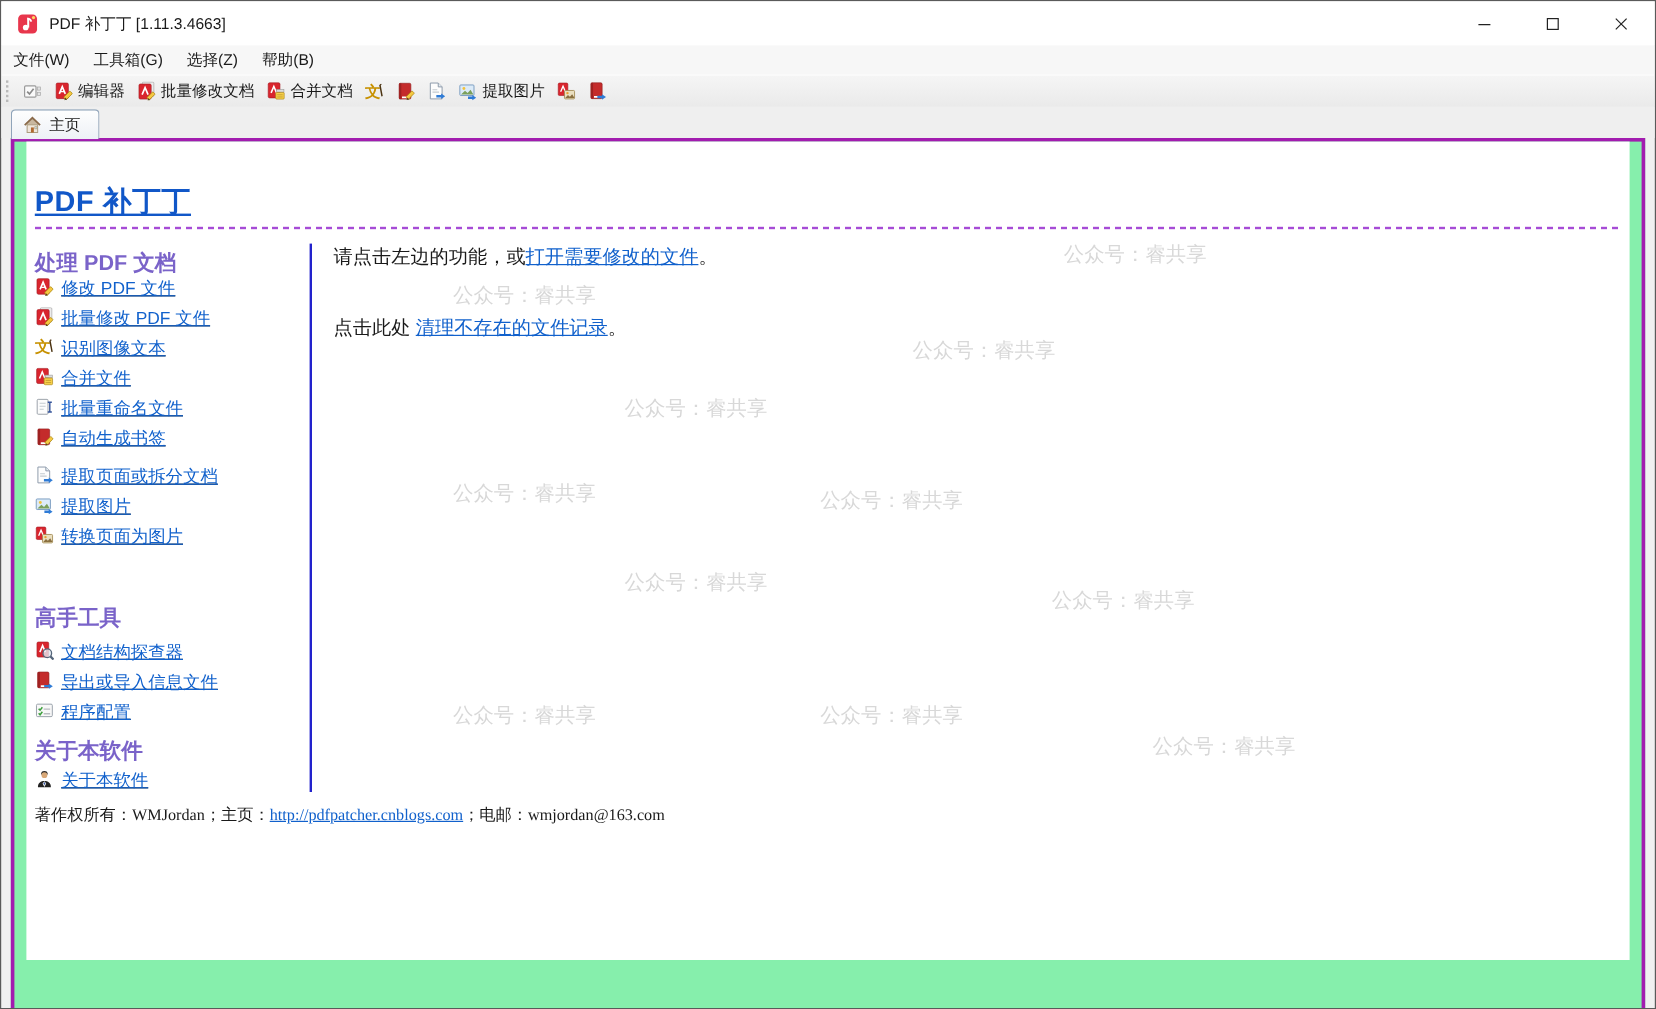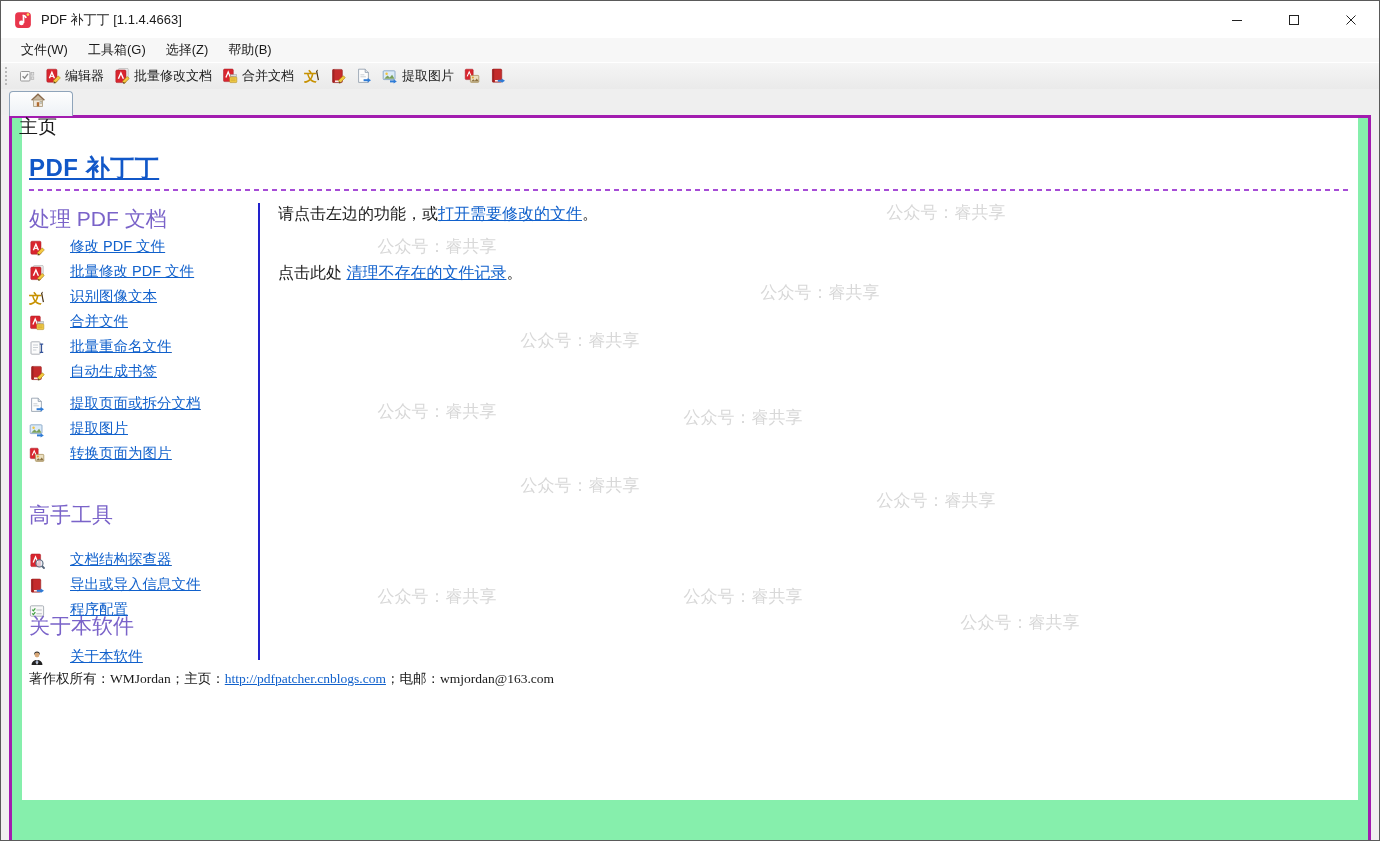--- a/index.html
+++ b/index.html
@@ -10,43 +10,43 @@
     font-family:"Liberation Sans","DejaVu Sans",sans-serif;
     color:#1A1A1A;overflow:hidden;
   }
   
   .titlebar{height:37px;background:#FFFFFF;display:flex;align-items:center;padding-left:13px;position:relative;}
   .titlebar .appicon{width:18px;height:18px;margin-right:9px;flex:0 0 auto;}
   .titlebar .title{font-size:13px;}
   .win-controls{position:absolute;right:0;top:0;height:37px;display:flex;}
   .win-btn{width:57px;height:37px;display:flex;align-items:center;justify-content:center;cursor:default;}
   
-  .menubar{height:24px;background:#F7F7F7;display:flex;align-items:flex-start;padding-left:10px;font-size:13px;}
+  .menubar{height:24px;background:#F7F7F7;display:flex;align-items:flex-start;padding-left:0;font-size:13px;}
   .menu-item{padding:3px 10px;}
   
   .toolbar{height:27px;background:linear-gradient(#F5F5F5,#EAEAEA);border-top:1px solid #FFFFFF;display:flex;align-items:center;padding-left:3px;font-size:13px;}
   .gripper{width:6px;height:18px;border-left:2px dotted #B9B9B9;margin:0 4px 0 1px;}
   .tb-btn{display:flex;align-items:center;gap:4px;padding:2px 4px;margin-right:2px;text-align:center;}
   .ic{width:16px;height:16px;flex:0 0 auto;display:block;}
   
   .tabstrip{height:26px;background:#EFEFEF;display:flex;align-items:flex-end;padding-left:8px;}
   .tab{height:25px;display:flex;align-items:center;gap:6px;padding:0 15px 0 9px;
     background:linear-gradient(#FEFEFE,#EDF1F6);
     border:1px solid #8FA4BA;border-bottom:none;border-radius:4px 4px 0 0;
-    font-size:19px;position:relative;z-index:3;margin-bottom:-1px;flex-direction:column;}
+    font-size:13px;position:relative;z-index:3;margin-bottom:-1px;}
   
   .panel{margin:0 8px;height:760px;border:3px solid #a21caf;background:#86efac;position:relative;z-index:2;}
   .content{margin:0 10px;height:682px;background:#FFFFFF;position:relative;overflow:hidden;font-size:14px;}
   .page-title{position:absolute;left:7px;top:34px;font-size:24px;font-weight:bold;color:#1157C8;text-decoration:underline;letter-spacing:.5px;}
   .dashline{position:absolute;left:7px;top:71px;right:8px;height:2px;
     background:repeating-linear-gradient(90deg,#A64CD6 0 5px,transparent 5px 9px);}
   
   .nav-section{position:absolute;left:7px;width:228px;}
-  .nav-header{height:25px;display:flex;align-items:center;font-size:21px;font-weight:normal;color:#7A63C9;}
-  .nav-item{height:25px;display:flex;align-items:flex-end;gap:25px;text-decoration:underline;}
+  .nav-header{height:25px;display:flex;align-items:center;font-size:18px;font-weight:bold;color:#7A63C9;}
+  .nav-item{height:25px;display:flex;align-items:flex-start;gap:6px;text-decoration:underline;}
   a.link{color:#1161CC;text-decoration:underline;cursor:pointer;}
   .nav-item a.link{font-size:14.5px;}
   .vdivider{position:absolute;left:236px;top:85px;width:2px;height:457px;background:#2222CC;}
   
   .main-line{position:absolute;left:256px;font-size:16px;white-space:nowrap;}
   .watermark{position:absolute;transform:translate(-50%,-50%);color:#D8D8D8;font-size:17px;white-space:nowrap;pointer-events:none;}
   .footer-line{position:absolute;left:7px;top:552px;font-size:13.5px;white-space:nowrap;font-family:Liberation Serif, serif;}
   
   .statusbar{height:25px;background:linear-gradient(#F0F0F0,#F0F0F0) ,#F0F0F0;position:relative;border-top:1px solid #E2E2E2;}
   .resize-grip{position:absolute;right:2px;bottom:2px;}
@@ -174,21 +174,21 @@
     </symbol>
   </defs>
 </svg>
 
 <div class="window">
 
   <div class="titlebar">
     <svg class="appicon">
         <use href="#sym-app"></use>
       </svg>
-    <span class="title">PDF 补丁丁 [1.1.4.4663]</span>
+    <span class="title">PDF 补丁丁 [1.11.3.4663]</span>
     <div class="win-controls">
       <div class="win-btn">
         <svg width="12" height="12" viewBox="0 0 12 12">
             <path d="M1 6.5 h10" stroke="#222" stroke-width="1"></path>
           </svg>
       </div>
       <div class="win-btn">
         <svg width="12" height="12" viewBox="0 0 12 12">
             <rect x="1.5" y="1.5" width="9" height="9" fill="none" stroke="#222" stroke-width="1"></rect>
           </svg>
@@ -336,21 +336,21 @@
         </div>
         <div class="nav-item">
           <svg class="ic">
               <use href="#sym-pdf-to-image"></use>
             </svg>
           <a class="link">转换页面为图片</a>
         </div>
       </div>
 
       <div class="nav-section" style="top:384px">
-        <div class="nav-header" style="margin-bottom:17px">高手工具</div>
+        <div class="nav-header" style="margin-bottom:7px">高手工具</div>
         <div class="nav-item">
           <svg class="ic">
               <use href="#sym-inspector"></use>
             </svg>
           <a class="link">文档结构探查器</a>
         </div>
         <div class="nav-item">
           <svg class="ic">
               <use href="#sym-info-export"></use>
             </svg>

